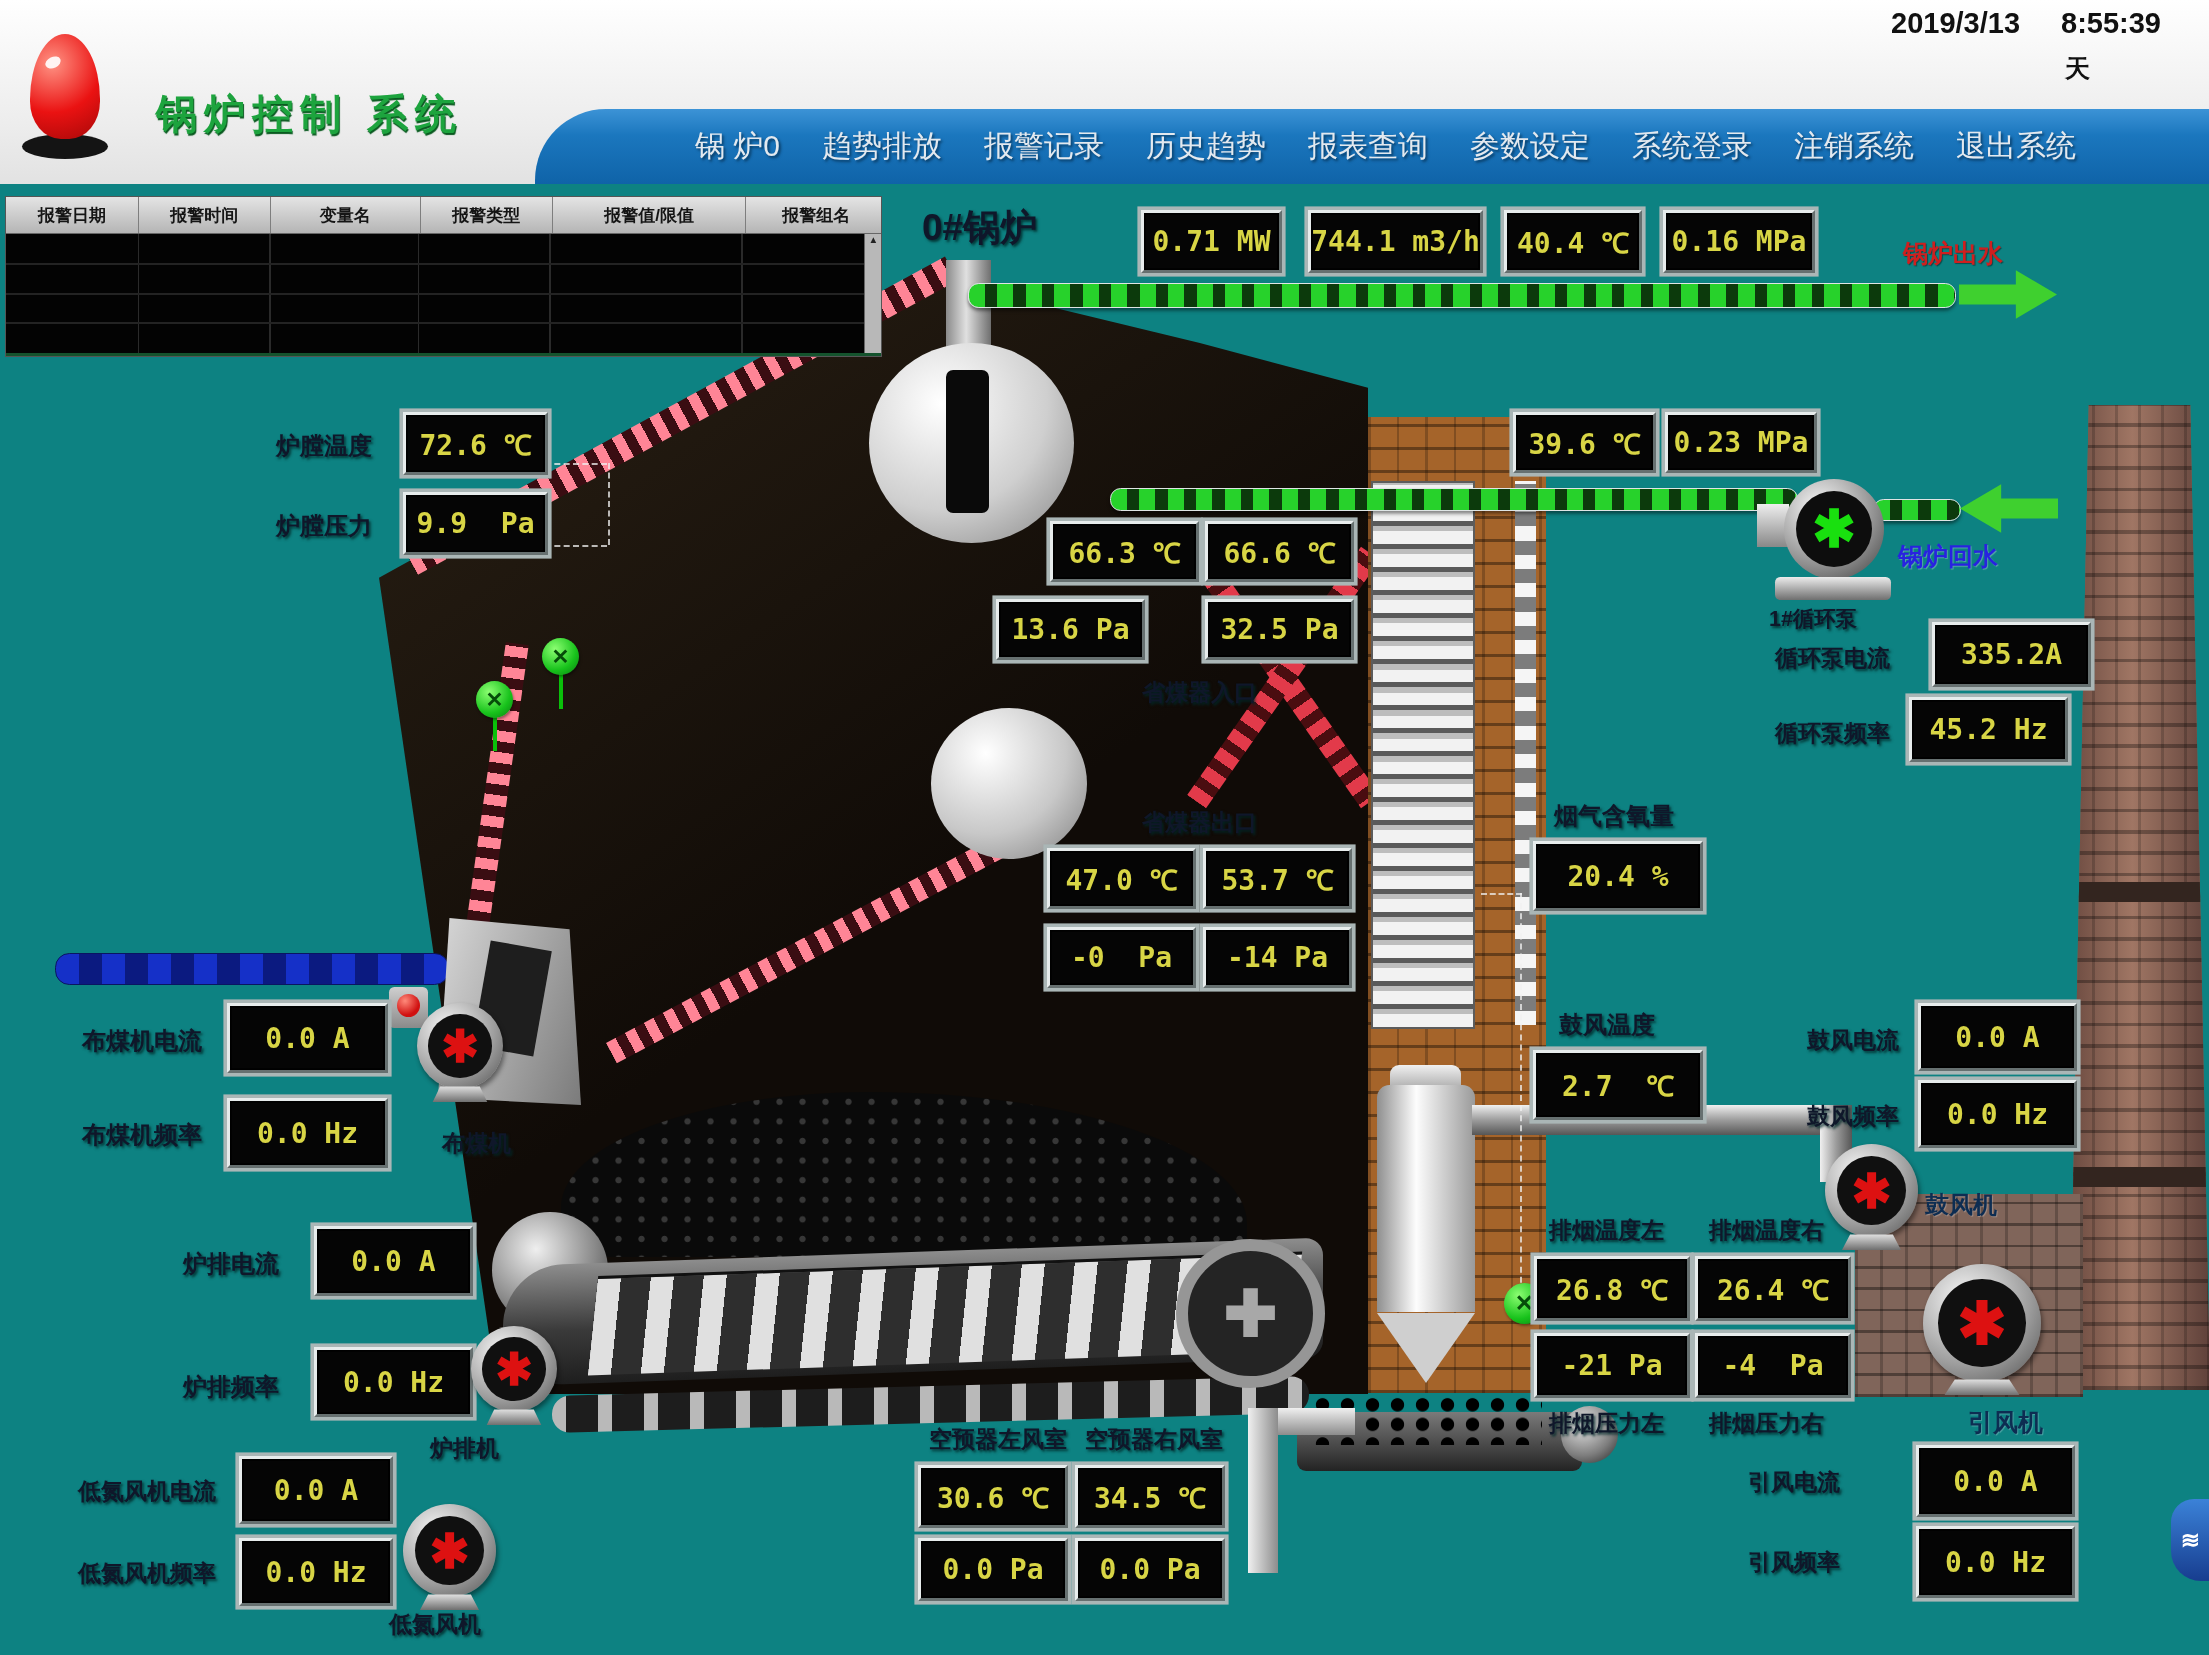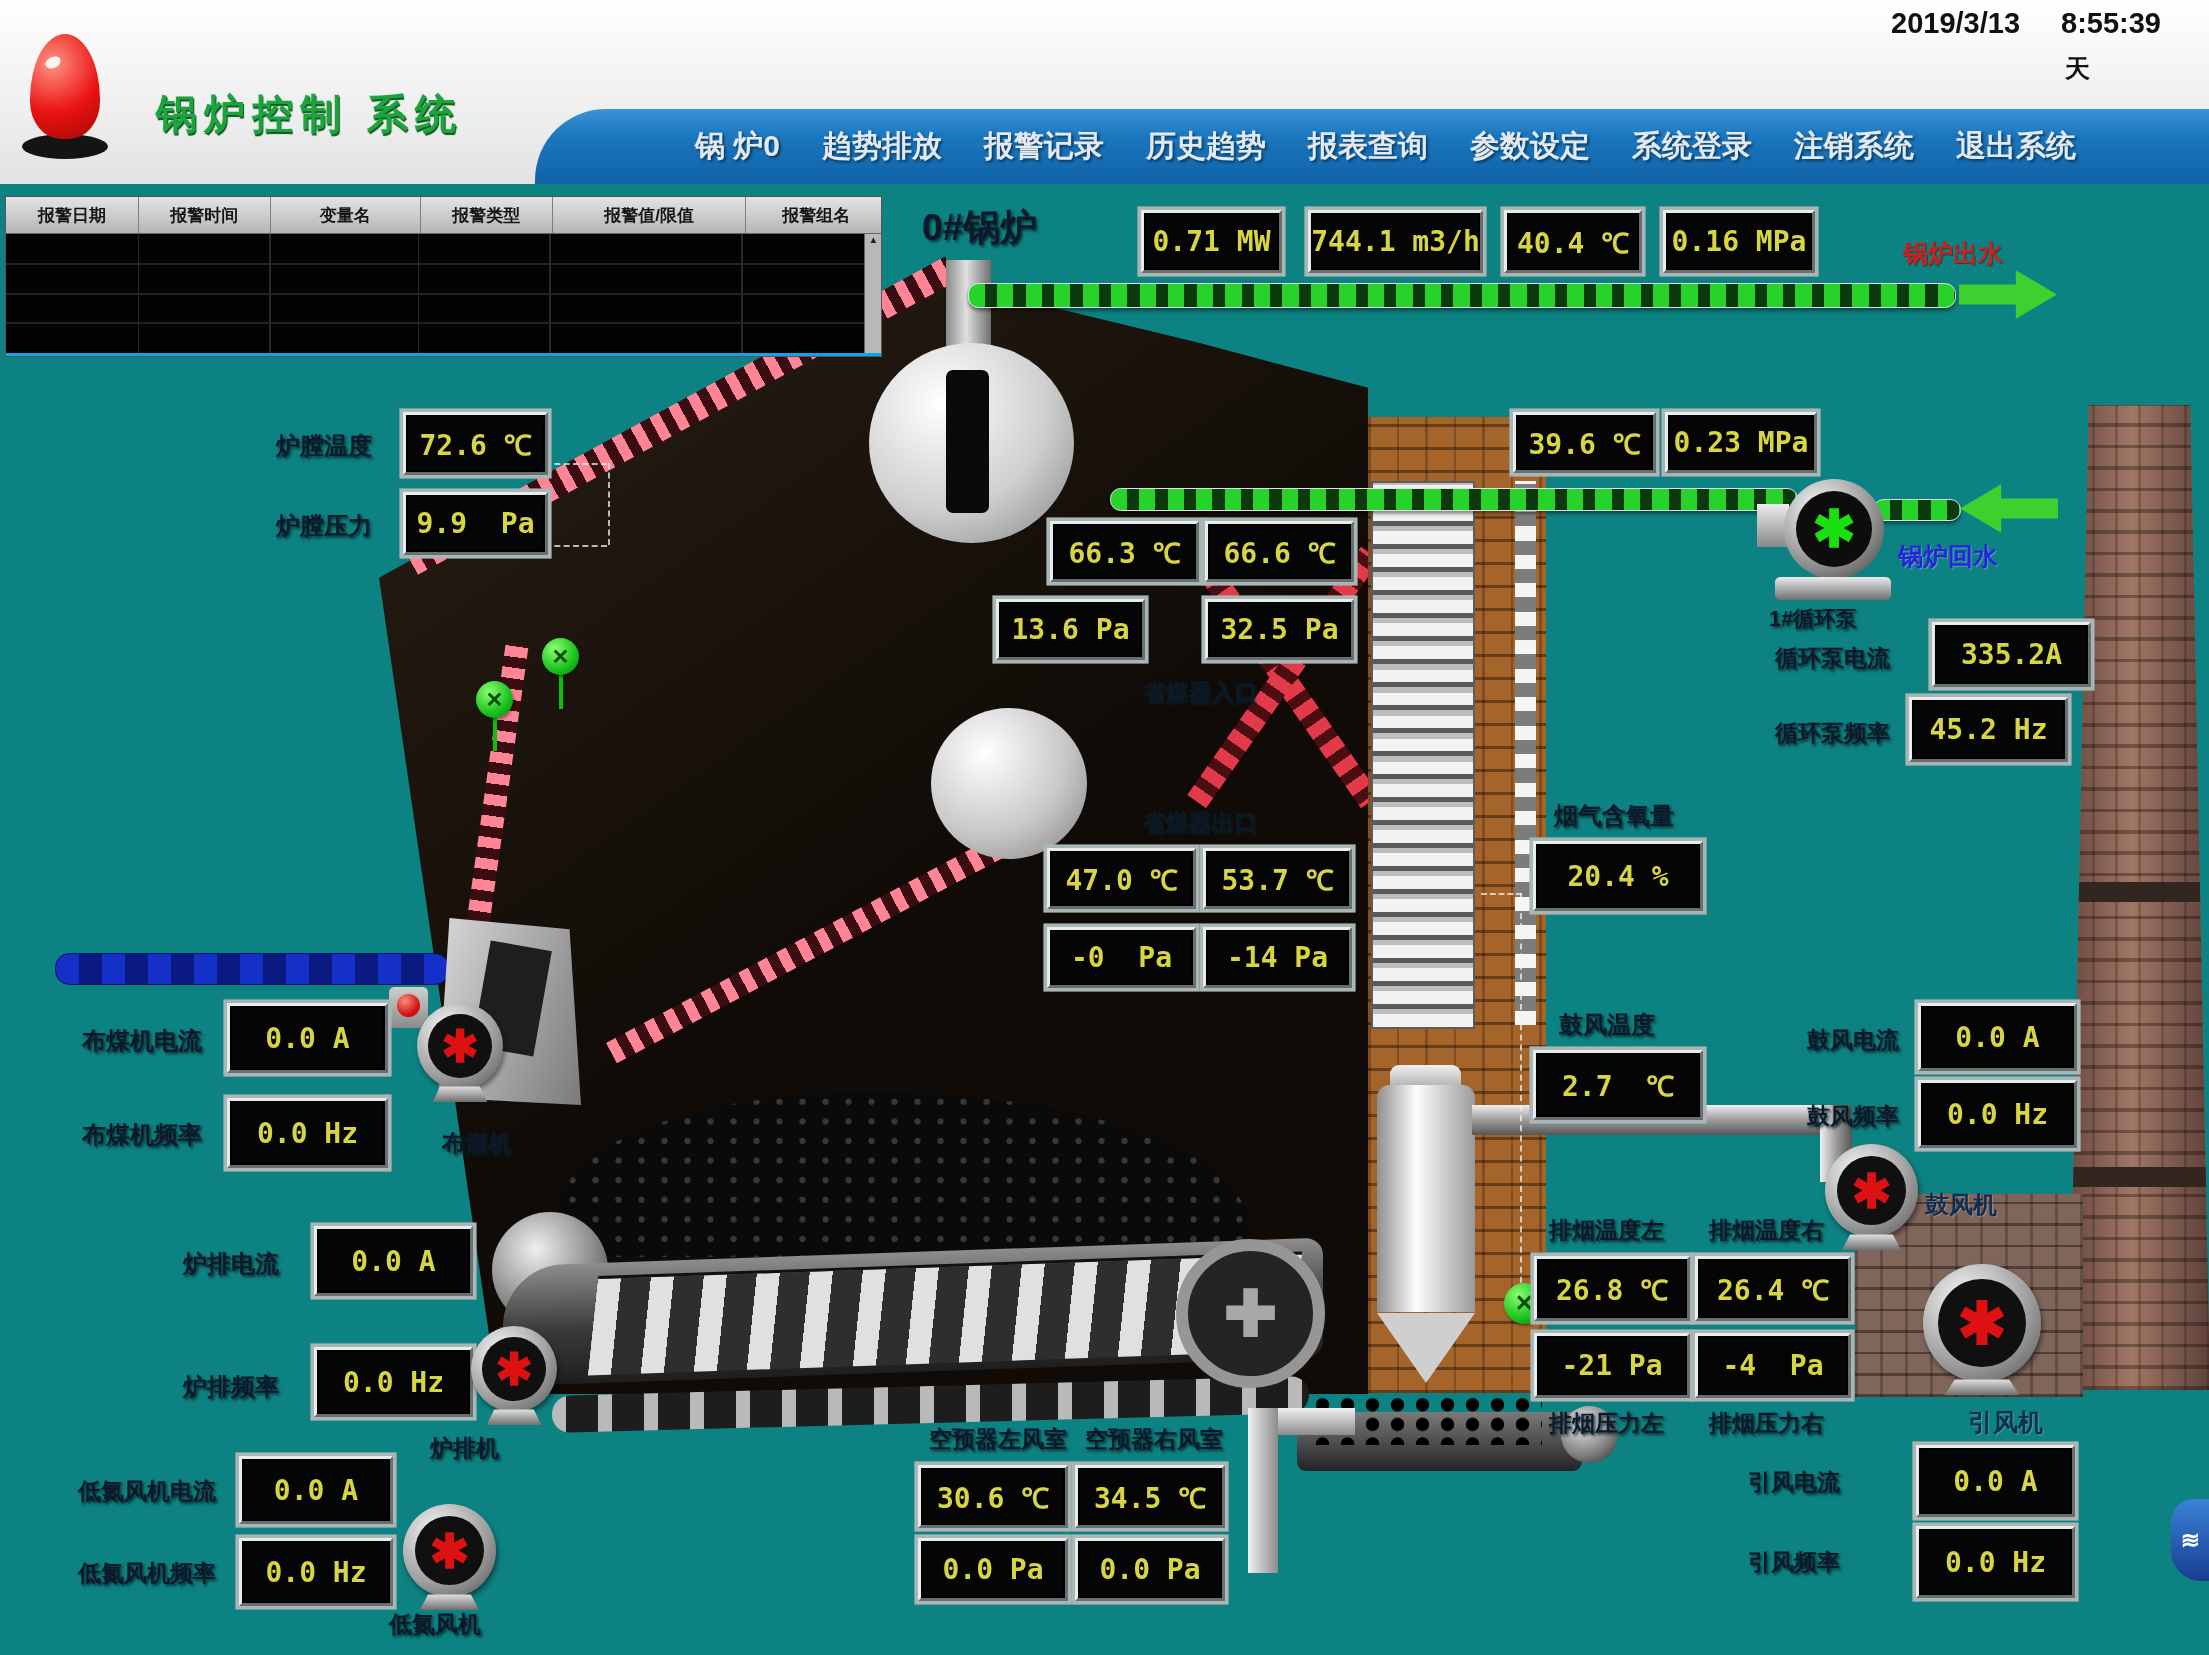--- a/index.html
+++ b/index.html
@@ -28,21 +28,21 @@
   .brick{background-color:#a5642a;background-image:
        repeating-linear-gradient(0deg,rgba(0,0,0,.38) 0 2.7px,transparent 2.7px 23px),
        repeating-linear-gradient(90deg,rgba(0,0,0,.22) 0 2.7px,transparent 2.7px 28.5px);}
   .brick-gray{background-color:#80655a;background-image:
        repeating-linear-gradient(0deg,rgba(0,0,0,.38) 0 2.7px,transparent 2.7px 21.4px),
        repeating-linear-gradient(90deg,rgba(0,0,0,.22) 0 2.7px,transparent 2.7px 25px);}
   .zig{position:absolute;background:repeating-linear-gradient(90deg,#ff8596 0 10.7px,#3a0d12 10.7px 21.4px);}
   .zigr{position:absolute;background:repeating-linear-gradient(90deg,#e23a4a 0 12.5px,#4a0d10 12.5px 23px);}
   .acol{display:flex;align-items:center;justify-content:center;border-right:1.8px solid #7e7e7e;
         font-size:17px;font-weight:bold;color:#151515;height:100%;}
-  .menu-item{font-size:30px;font-weight:bold;color:#e3e9ef;text-shadow:1.8px 1.8px 2.7px #083a62;cursor:pointer;white-space:nowrap;}
+  .menu-item{font-size:30px;font-weight:normal;color:#e3e9ef;text-shadow:1.8px 1.8px 2.7px #083a62;cursor:pointer;white-space:nowrap;}
   .tline{position:absolute;top:0;bottom:0;width:1.8px;background:#2a2a2a;}
   .rline{position:absolute;left:0;right:16px;height:1.8px;background:#232323;}
 </style>
 </head>
 <body>
 
 <div id="canvas">
 
   <div class="abs" style="left:379px;top:276px;width:989px;height:1118px;
               clip-path:polygon(0 27%,55% 0,83% 6%,100% 10%,100% 100%,12% 100%);
@@ -178,21 +178,21 @@
     <span class="menu-item">趋势排放</span>
     <span class="menu-item">报警记录</span>
     <span class="menu-item">历史趋势</span>
     <span class="menu-item">报表查询</span>
     <span class="menu-item">参数设定</span>
     <span class="menu-item">系统登录</span>
     <span class="menu-item">注销系统</span>
     <span class="menu-item">退出系统</span>
   </div>
 
-  <div class="abs" style="left:5.3px;top:196px;width:875px;height:159px;border:1.8px solid #555;background:#0ea5e9;">
+  <div class="abs" style="left:5.3px;top:196px;width:875px;height:159px;border:1.8px solid #555;background:#14532d;">
     <div style="display:flex;height:36px;background:linear-gradient(#e4e4e4,#b5b5b5);border-bottom:1.8px solid #666;">
       <div class="acol" style="flex:0 0 15%;">报警日期</div>
       <div class="acol" style="flex:0 0 15%;">报警时间</div>
       <div class="acol" style="flex:0 0 17%;">变量名</div>
       <div class="acol" style="flex:0 0 15%;">报警类型</div>
       <div class="acol" style="flex:0 0 22%;">报警值/限值</div>
       <div class="acol" style="flex:0 0 16%;border-right:none;">报警组名</div>
     </div>
     <div style="position:relative;height:119px;background:#030303;">
       <div class="tline" style="left:15%;"></div>

